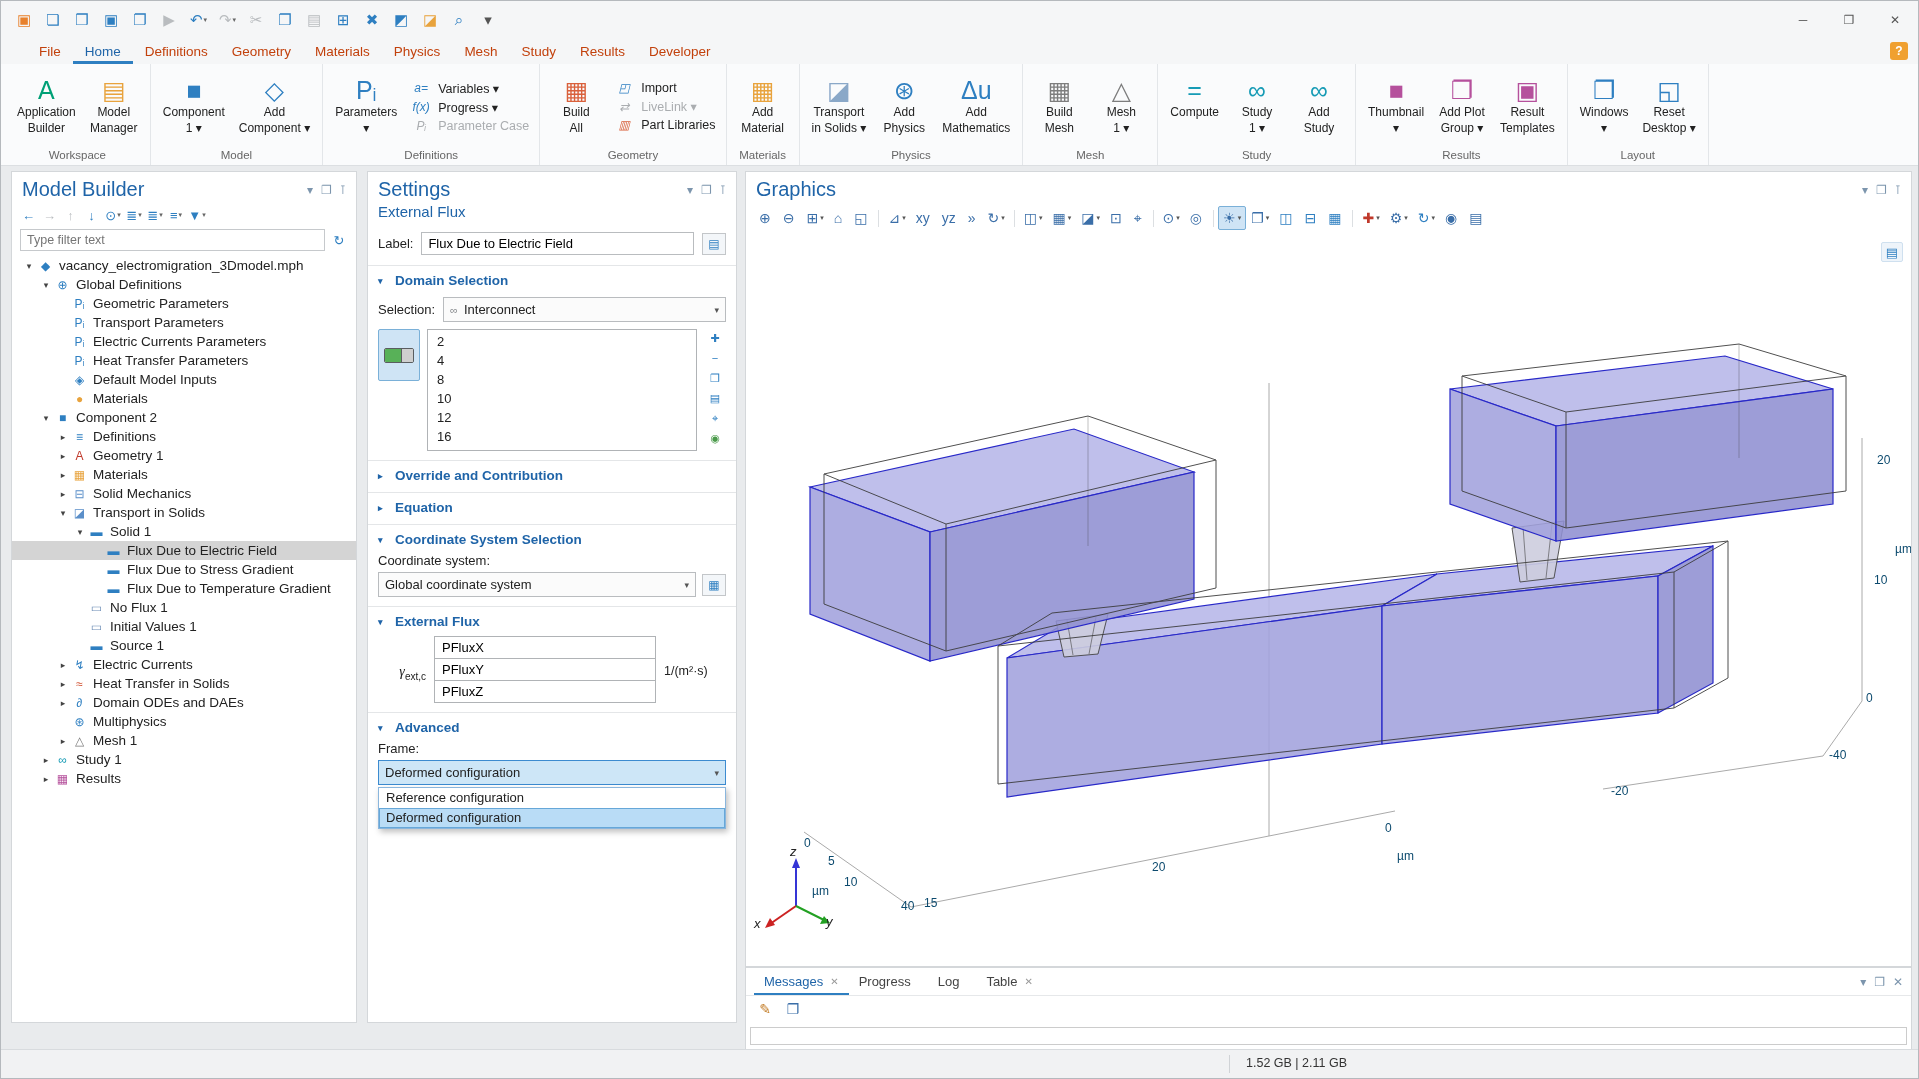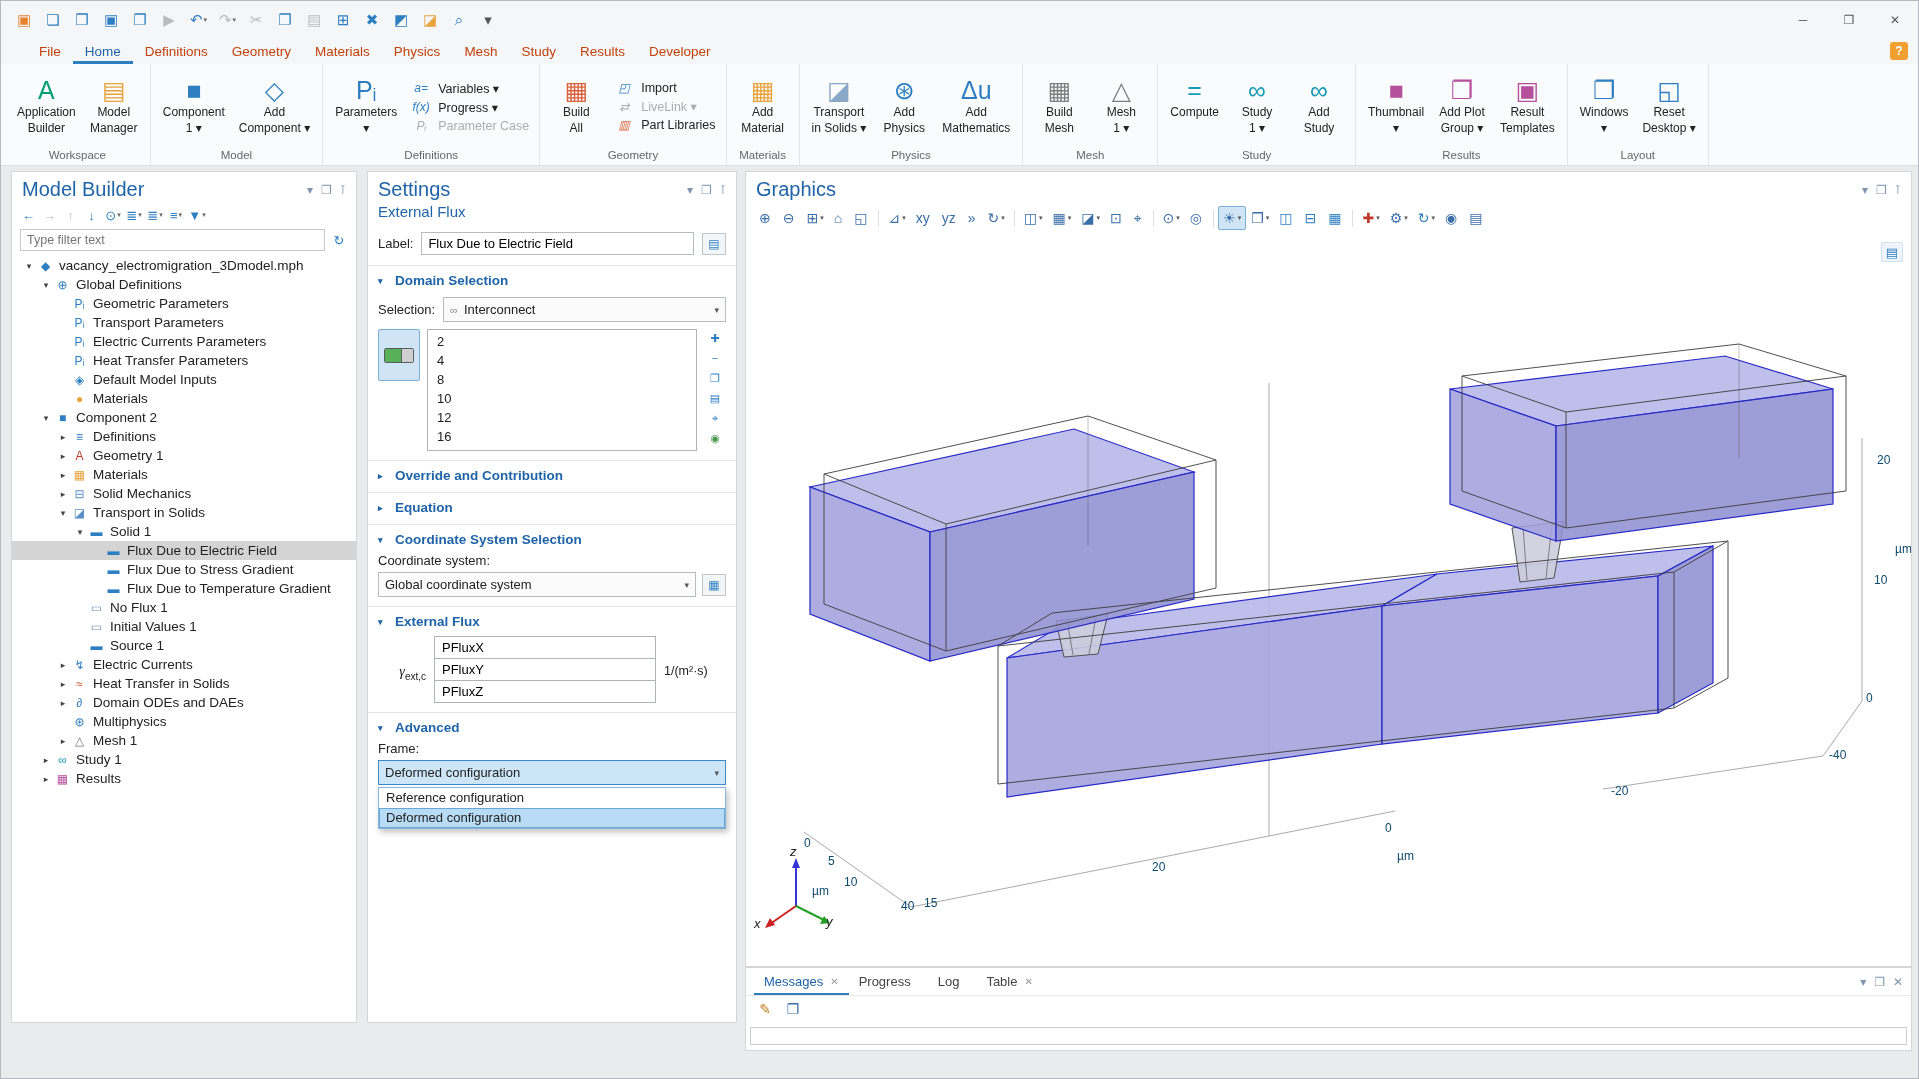--- a/index.html
+++ b/index.html
@@ -1033,14 +1033,18 @@
         </div>
         <div class="tbtn">
           <span style="color: rgb(58, 110, 168);">❐</span>
         </div>
       </div>
     <div class="bcontent">
       <div class="strip"></div>
     </div>
   </div>
 
+  <div id="statusbar">
+    <div class="sdiv"></div>
+    <span class="mem">1.52 GB | 2.11 GB</span>
+  </div>
 
 </div>
 
 </body></html>

